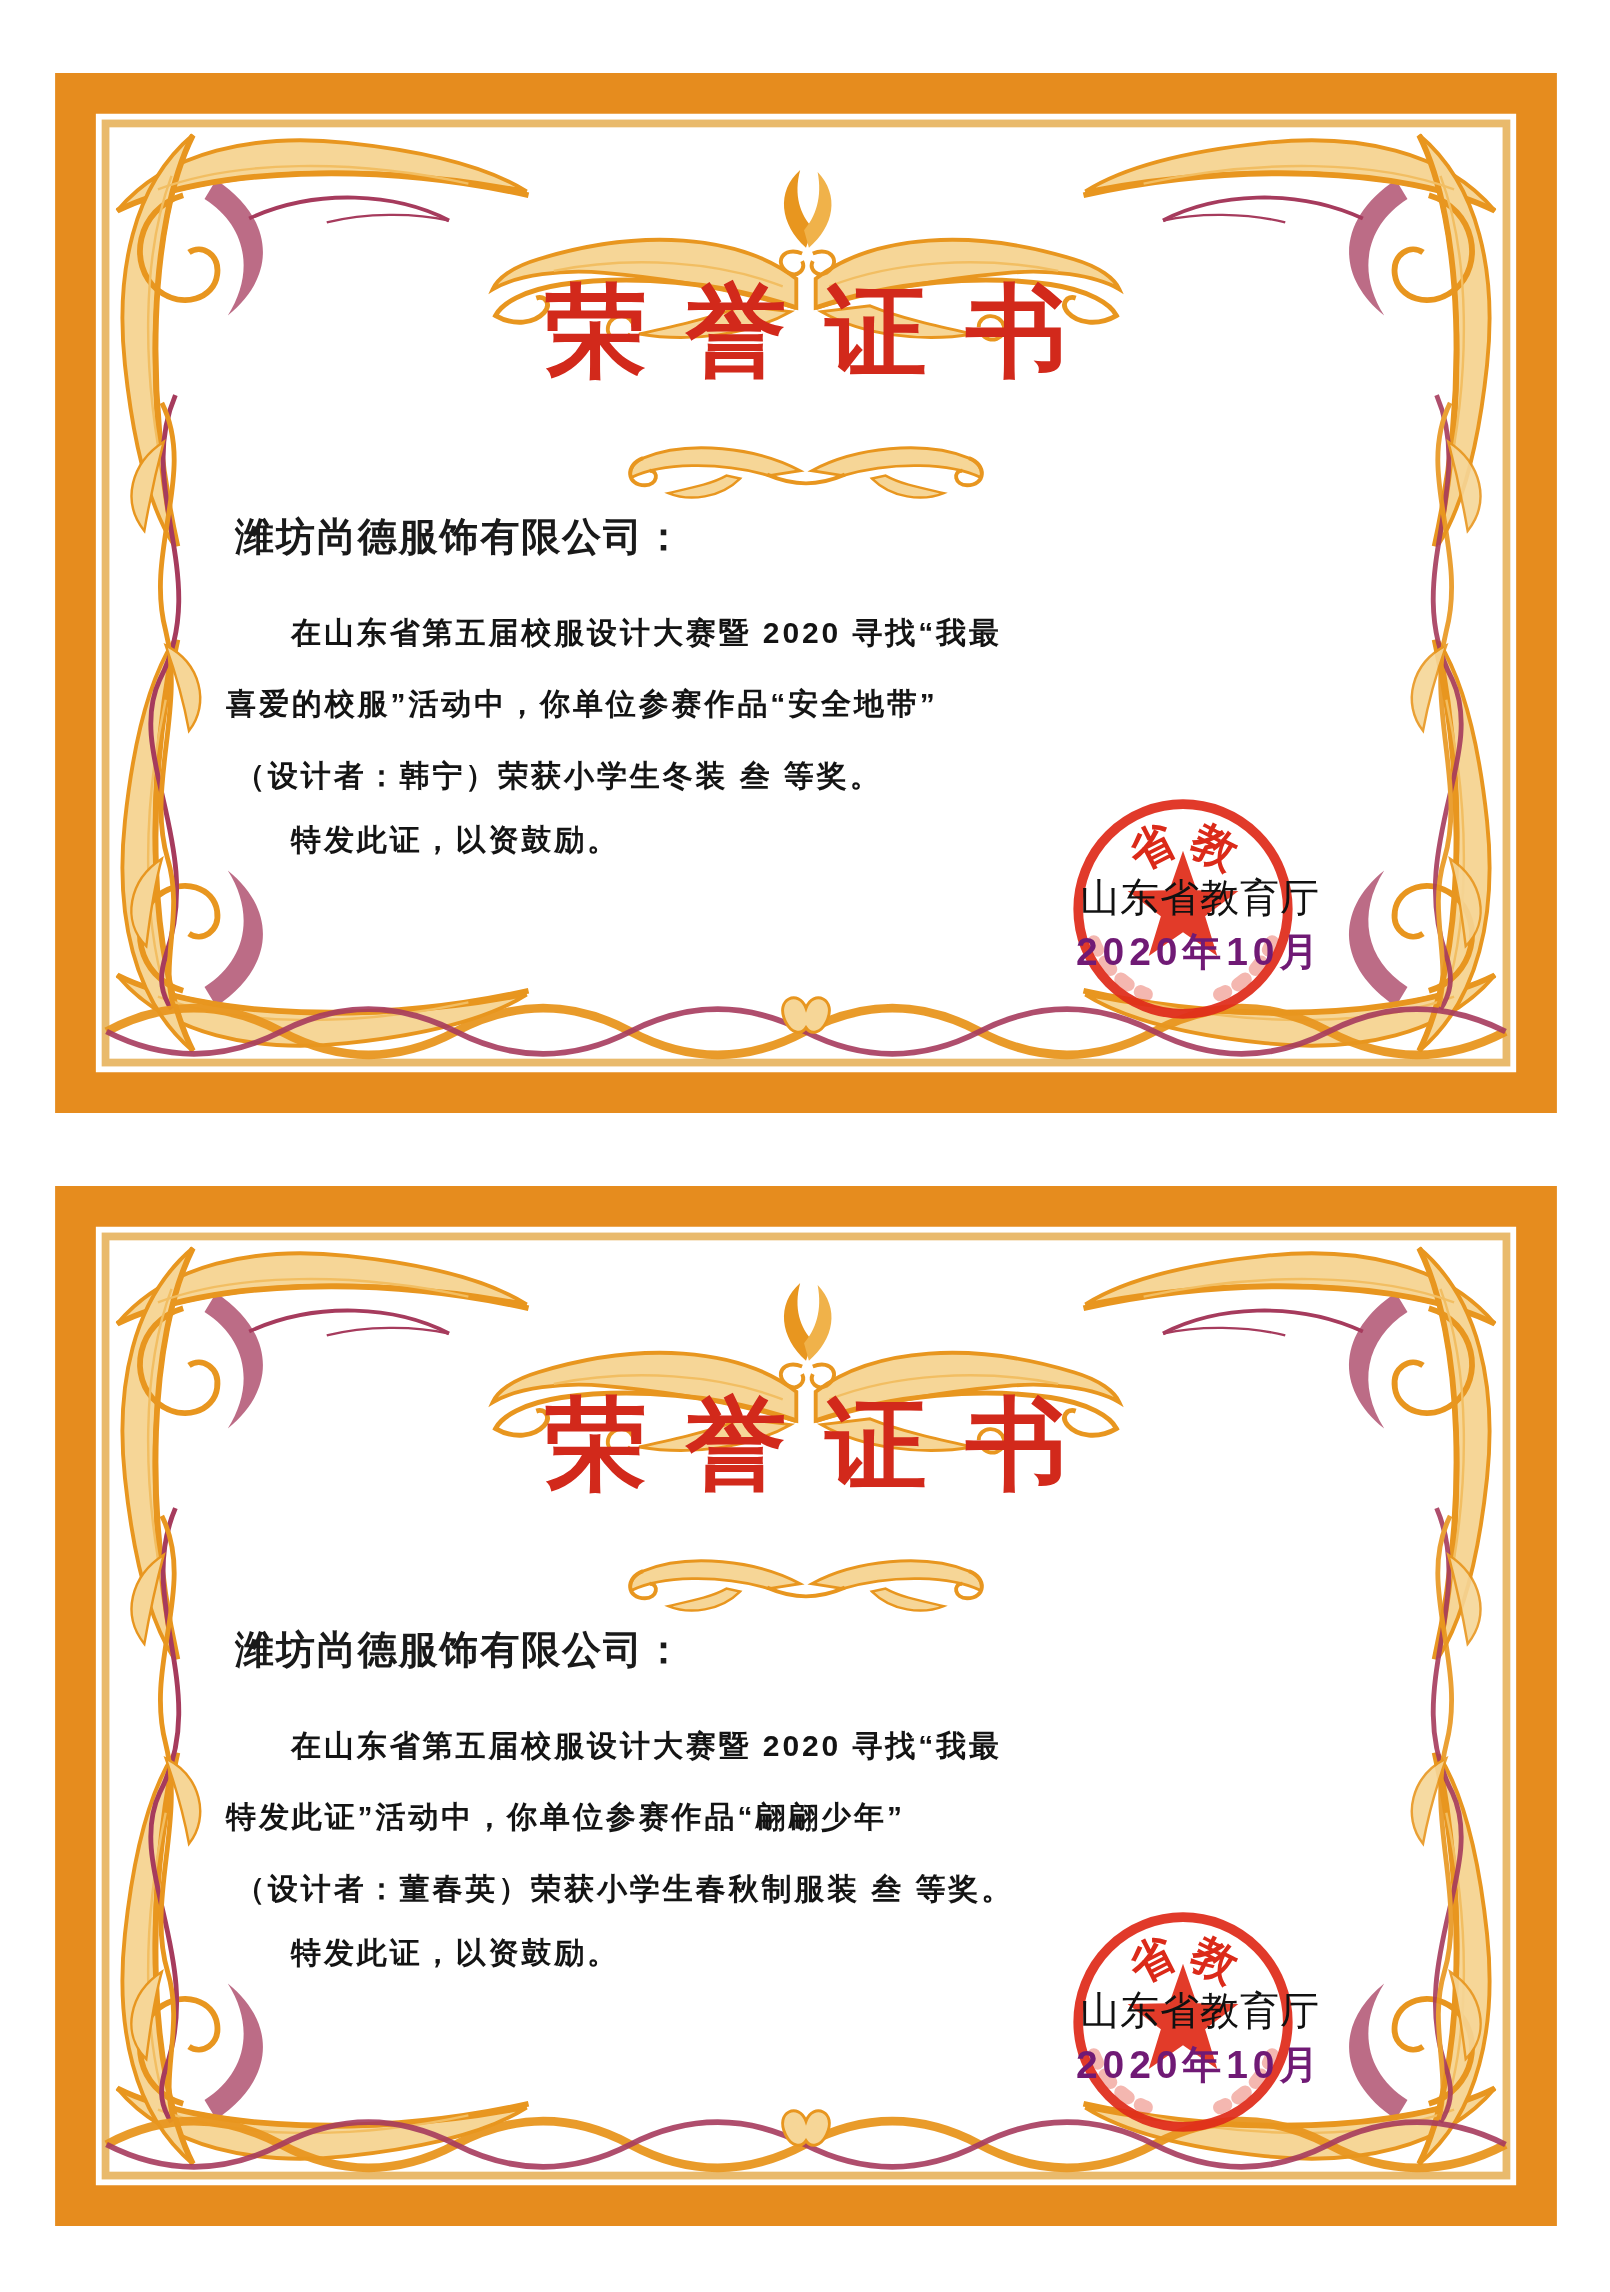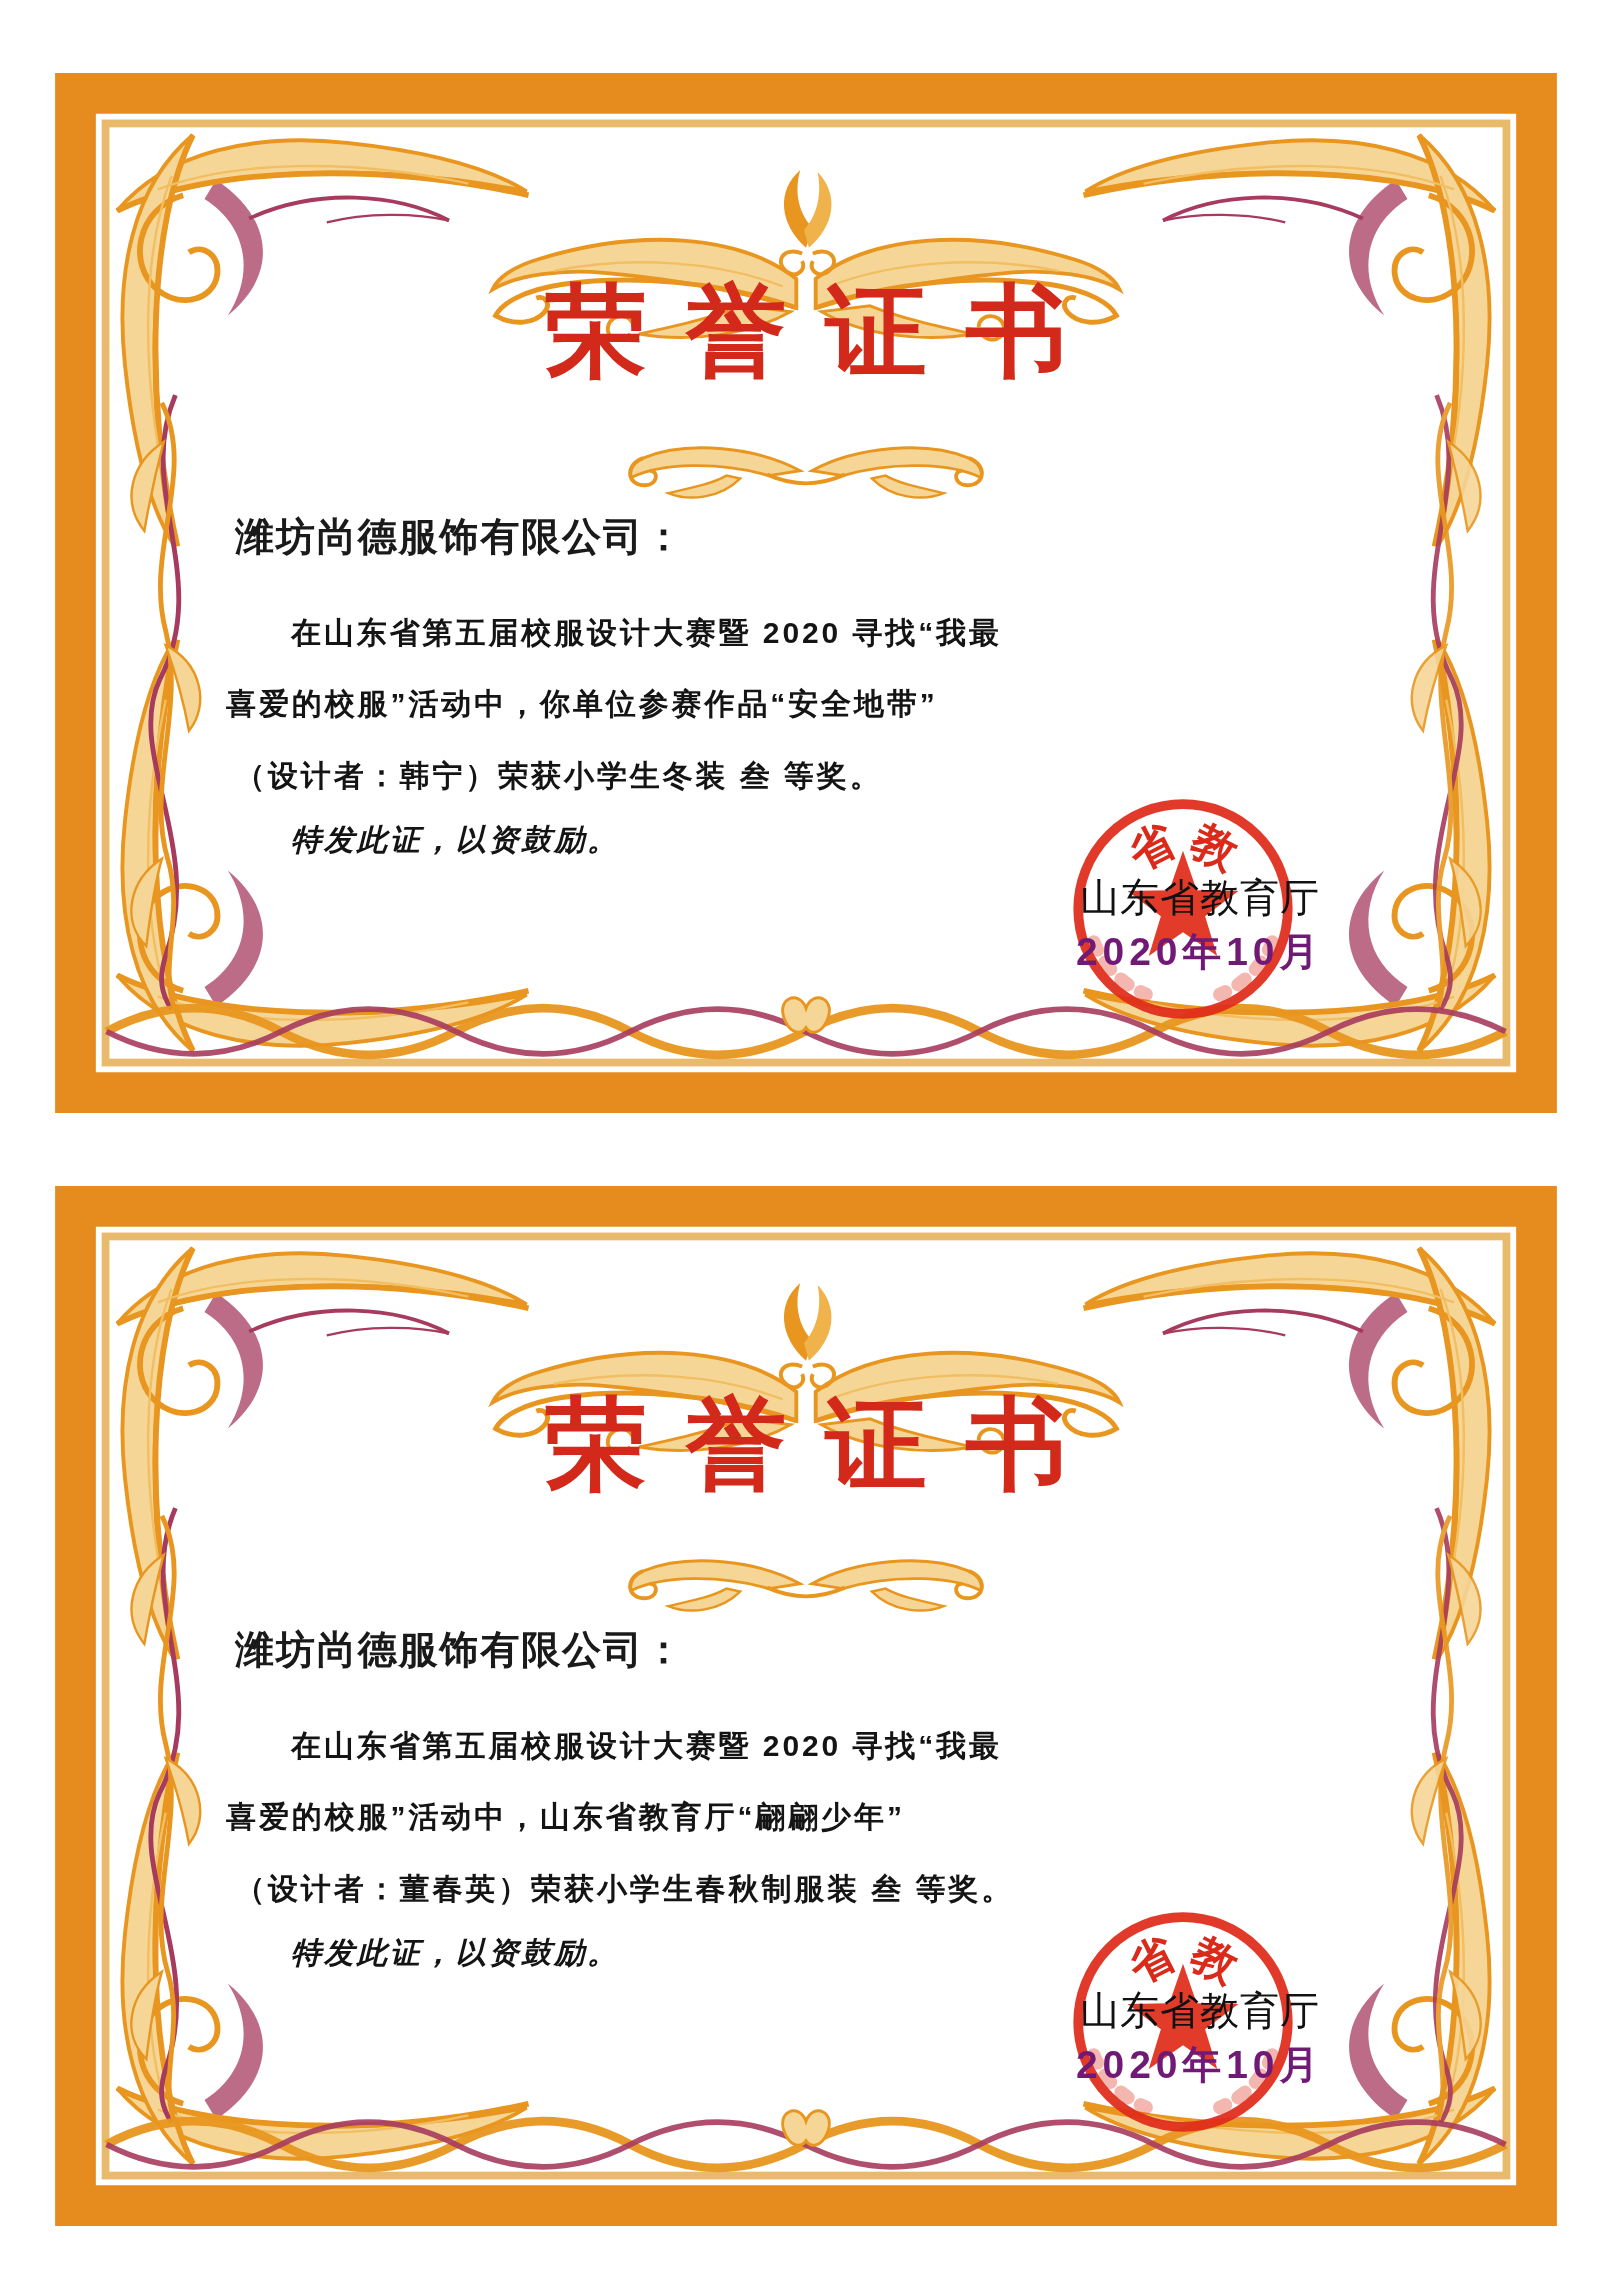--- a/index.html
+++ b/index.html
@@ -12,21 +12,21 @@
   .cert-title{position:absolute;top:206px;left:0;right:0;text-align:center;
       font-family:Liberation Serif, serif;font-weight:bold;font-size:101px;line-height:1.05;
       color:#D2291B;letter-spacing:39px;text-indent:39px;white-space:nowrap;}
   .recipient{position:absolute;top:437px;left:180px;font-size:39px;font-weight:600;
       color:#1A1A1A;letter-spacing:1.9px;white-space:nowrap;}
   .body-line{position:absolute;font-size:30px;font-weight:600;color:#141414;
       letter-spacing:2.9px;white-space:nowrap;}
   .bl-1{top:540px;left:236px;}
   .bl-2{top:611px;left:171px;}
   .bl-3{top:683px;left:180px;}
-  .bl-4{top:747px;left:236px;font-style:italic;}
+  .bl-4{top:747px;left:236px;}
   .seal-svg{position:absolute;left:998px;top:706px;width:260px;height:260px;}
   .issuer{position:absolute;top:798px;left:1025px;font-size:39px;font-weight:400;
       color:#111111;letter-spacing:1px;white-space:nowrap;}
   .cert-date{position:absolute;top:852px;left:1021px;font-size:39px;font-weight:700;
       color:#701a75;letter-spacing:4.9px;white-space:nowrap;}
 </style>
 </head>
 <body>
 
 <svg width="0" height="0" style="position:absolute" aria-hidden="true">
@@ -156,21 +156,21 @@
       <use href="#sealStar" fill="#E0301E" opacity="0.95"></use>
       <text transform="rotate(-27) translate(0,-56)" text-anchor="middle" font-size="46" font-weight="bold" fill="#DB2A19">省</text>
       <text transform="rotate(27) translate(0,-56)" text-anchor="middle" font-size="46" font-weight="bold" fill="#DB2A19">教</text>
       <path d="M -92 34 A 98 98 0 0 0 -38 88" stroke="#E0301E" stroke-width="14" opacity="0.35" fill="none" stroke-linecap="round" stroke-dasharray="9 15"></path>
       <path d="M 92 34 A 98 98 0 0 1 38 88" stroke="#E0301E" stroke-width="14" opacity="0.35" fill="none" stroke-linecap="round" stroke-dasharray="9 15"></path>
     </svg>
 
     <div class="cert-title">荣誉证书</div>
     <div class="recipient">潍坊尚德服饰有限公司：</div>
     <div class="body-line bl-1">在山东省第五届校服设计大赛暨 2020 寻找“我最</div>
-    <div class="body-line bl-2">喜爱的校服”活动中，山东省教育厅“翩翩少年”</div>
+    <div class="body-line bl-2">特发此证”活动中，你单位参赛作品“翩翩少年”</div>
     <div class="body-line bl-3">（设计者：董春英）荣获小学生春秋制服装 叁 等奖。</div>
     <div class="body-line bl-4">特发此证，以资鼓励。</div>
     <div class="issuer">山东省教育厅</div>
     <div class="cert-date">2020年10月</div>
   </div>
 
 </div>
 
 
 </body></html>

